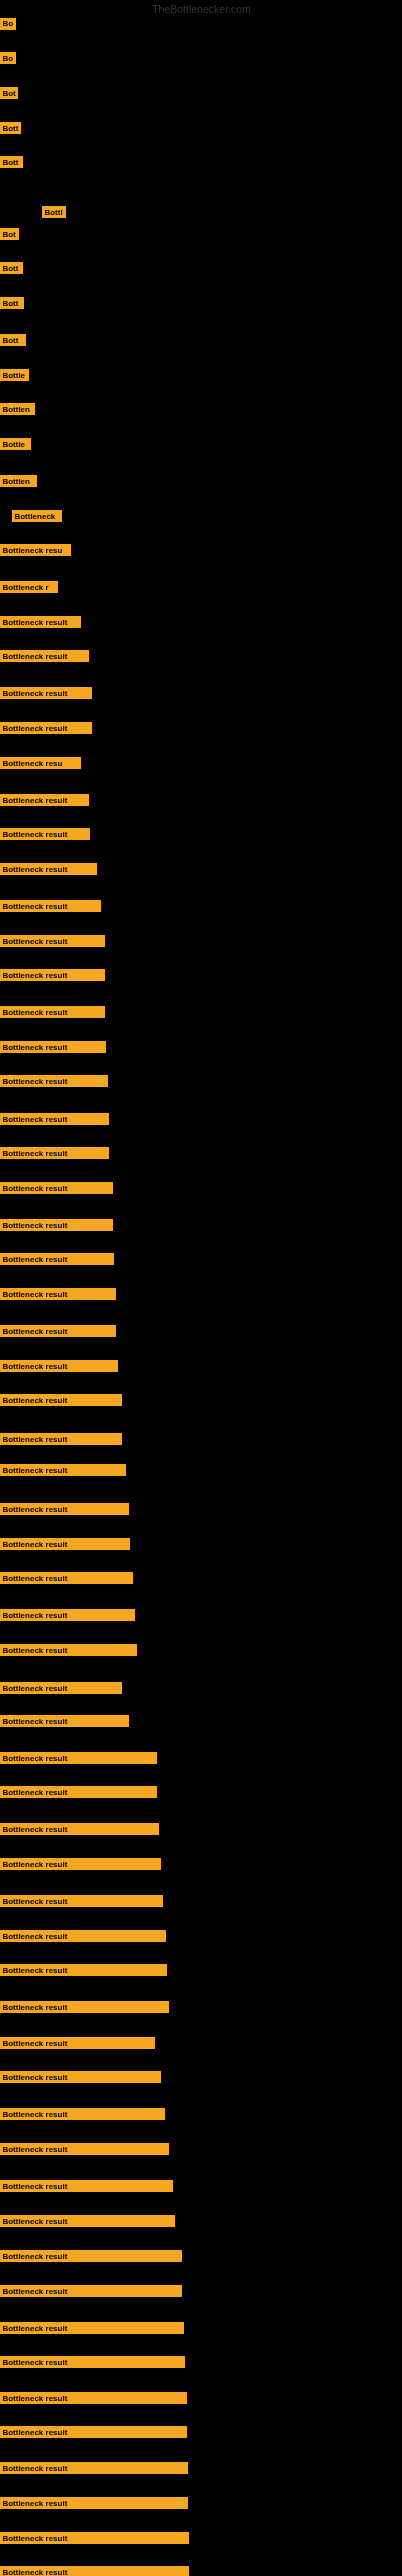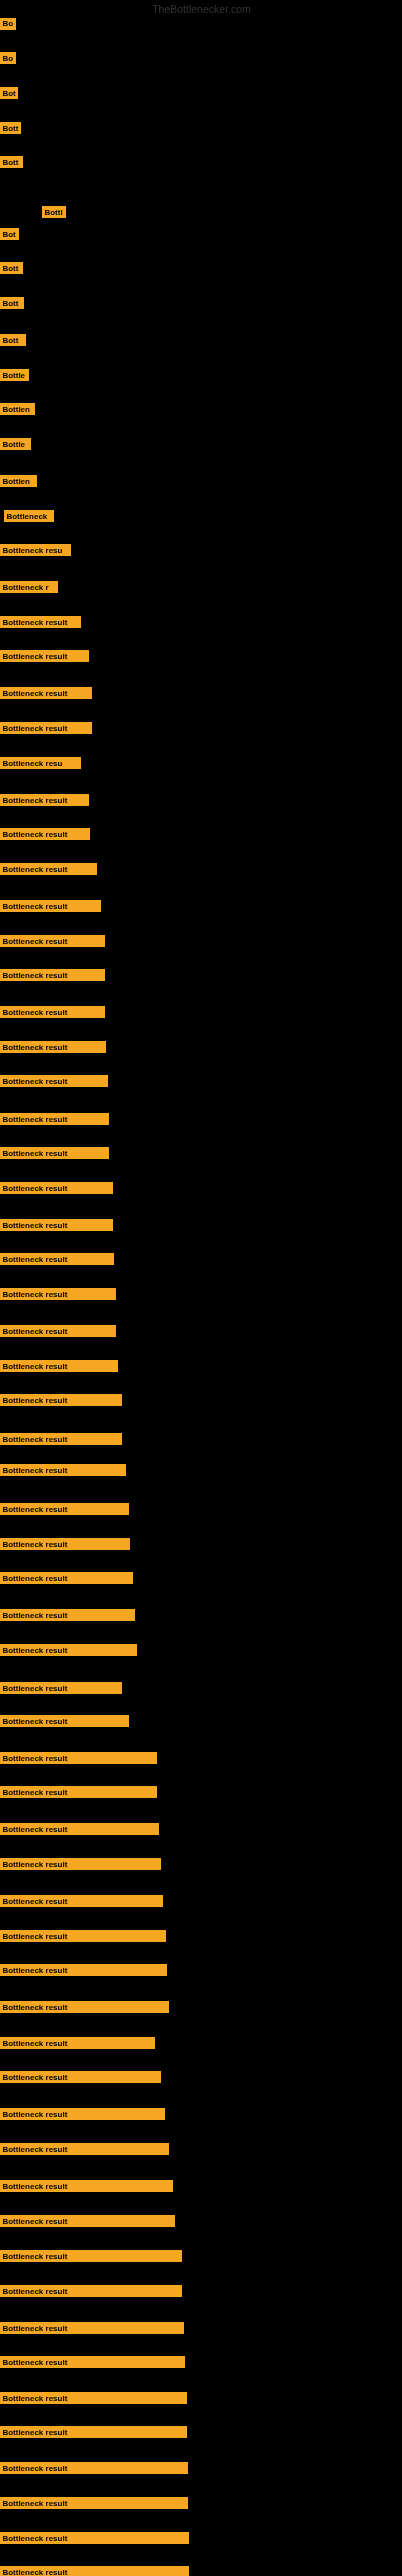--- a/index.html
+++ b/index.html
@@ -52,21 +52,21 @@
     <div class="bar-container" style="top: 156px; left: 0px;"><span class="bar-label" style="width: 22.5px;">Bott</span></div>
     <div class="bar-container" style="top: 206px; left: 0px; margin-left: 42px;"><span class="bar-label" style="width: 24px;">Bottl</span></div>
     <div class="bar-container" style="top: 228px; left: 0px;"><span class="bar-label" style="width: 19.3px;">Bot</span></div>
     <div class="bar-container" style="top: 262px; left: 0px;"><span class="bar-label" style="width: 22.5px;">Bott</span></div>
     <div class="bar-container" style="top: 297px; left: 0px;"><span class="bar-label" style="width: 24px;">Bott</span></div>
     <div class="bar-container" style="top: 334px; left: 0px;"><span class="bar-label" style="width: 26px;">Bott</span></div>
     <div class="bar-container" style="top: 369px; left: 0px;"><span class="bar-label" style="width: 29px;">Bottle</span></div>
     <div class="bar-container" style="top: 403px; left: 0px;"><span class="bar-label" style="width: 35px;">Bottlen</span></div>
     <div class="bar-container" style="top: 438px; left: 0px;"><span class="bar-label" style="width: 31px;">Bottle</span></div>
     <div class="bar-container" style="top: 475px; left: 0px;"><span class="bar-label" style="width: 37px;">Bottlen</span></div>
-    <div class="bar-container" style="top: 510px; left: 4px;"><span class="bar-label" style="width: 50px;">Bottleneck</span></div>
+    <div class="bar-container" style="top: 510px; left: 12px;"><span class="bar-label" style="width: 50px;">Bottleneck</span></div>
     <div class="bar-container" style="top: 544px; left: 0px;"><span class="bar-label" style="width: 71px;">Bottleneck resu</span></div>
     <div class="bar-container" style="top: 581px; left: 0px;"><span class="bar-label" style="width: 58px;">Bottleneck r</span></div>
     <div class="bar-container" style="top: 616px; left: 0px;"><span class="bar-label" style="width: 81px;">Bottleneck result</span></div>
     <div class="bar-container" style="top: 650px; left: 0px;"><span class="bar-label" style="width: 89px;">Bottleneck result</span></div>
     <div class="bar-container" style="top: 687px; left: 0px;"><span class="bar-label" style="width: 92px;">Bottleneck result</span></div>
     <div class="bar-container" style="top: 722px; left: 0px;"><span class="bar-label" style="width: 92px;">Bottleneck result</span></div>
     <div class="bar-container" style="top: 757px; left: 0px;"><span class="bar-label" style="width: 81px;">Bottleneck resu</span></div>
     <div class="bar-container" style="top: 794px; left: 0px;"><span class="bar-label" style="width: 89px;">Bottleneck result</span></div>
     <div class="bar-container" style="top: 828px; left: 0px;"><span class="bar-label" style="width: 90px;">Bottleneck result</span></div>
     <div class="bar-container" style="top: 863px; left: 0px;"><span class="bar-label" style="width: 97px;">Bottleneck result</span></div>

